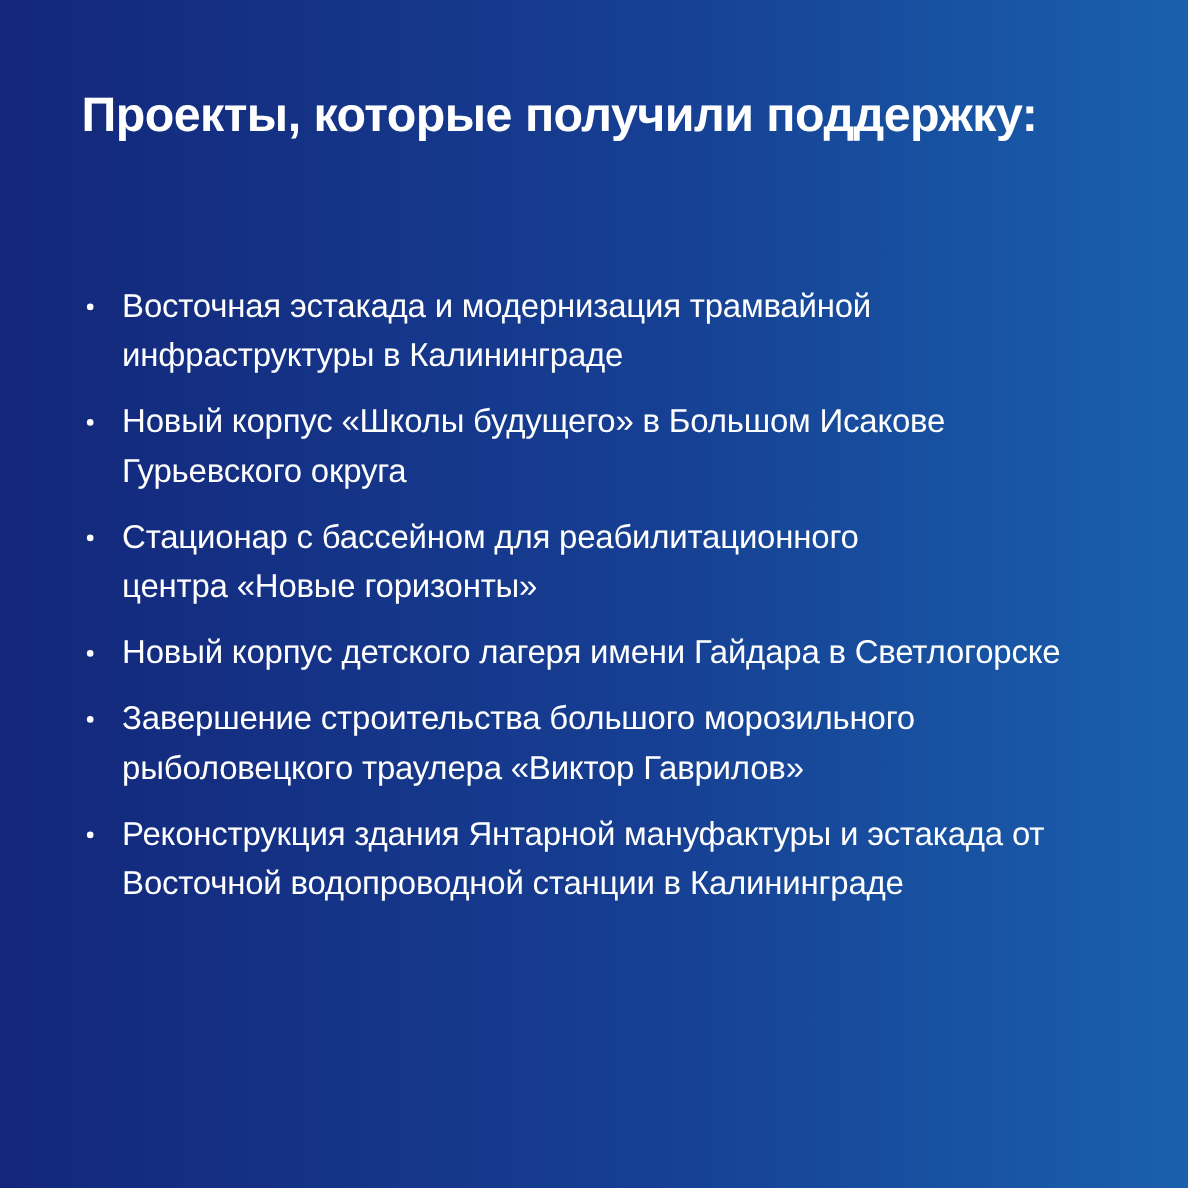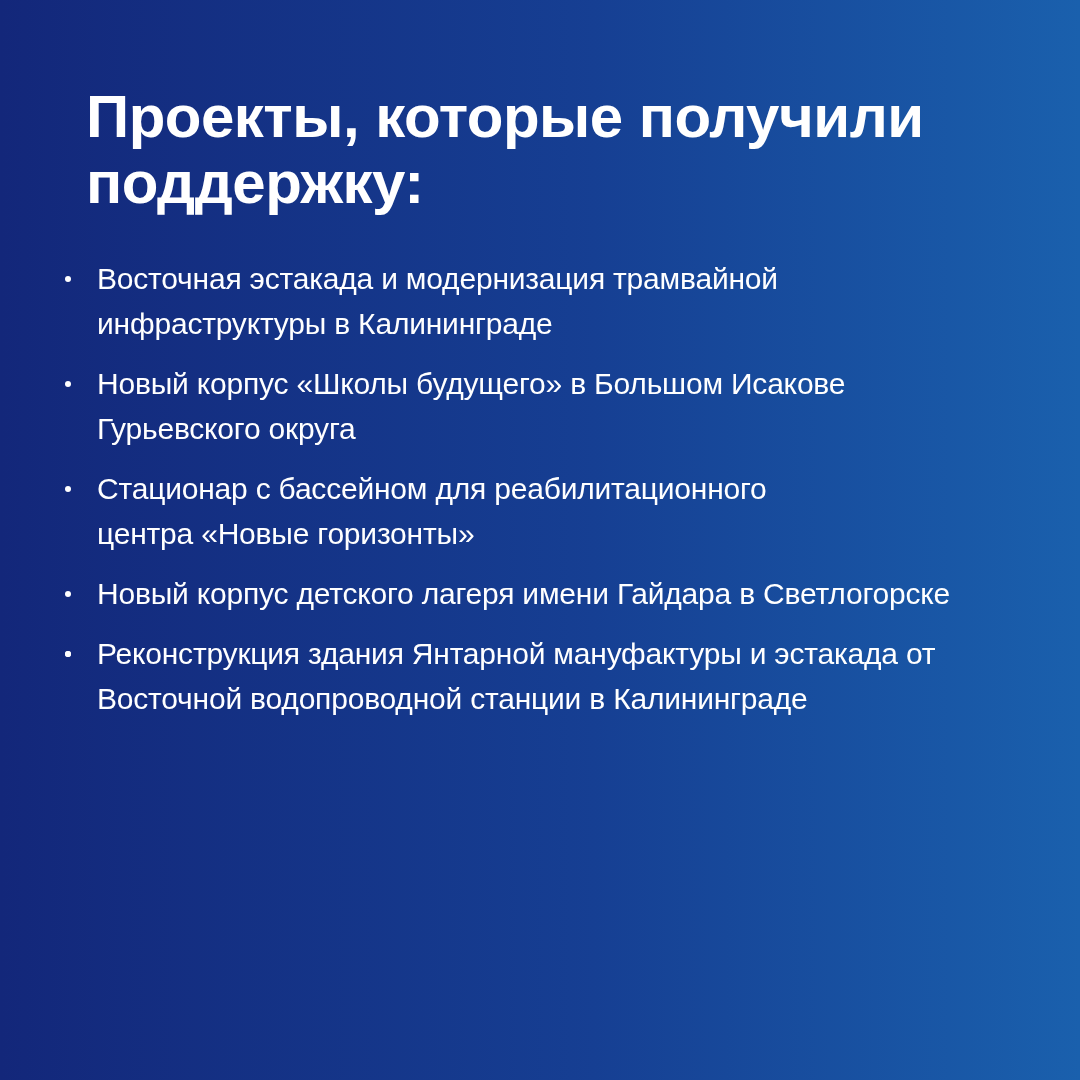--- a/index.html
+++ b/index.html
@@ -6,27 +6,27 @@
     body {
       width: 1080px; height: 1080px; overflow: hidden;
       background: linear-gradient(90deg, #13277a 0%, #163f93 55%, #1a60ad 100%);
       font-family: "Liberation Sans", sans-serif;
       color: #ffffff;
       position: relative;
     }
     .title {
       position: absolute; left: 70px; top: 68px;
       font-family: "Liberation Sans", sans-serif;
-      font-weight: 700; font-size: 60px; line-height: 66px;
+      font-weight: 700; font-size: 44px; line-height: 66px;
       letter-spacing: -0.5px;
-      margin: 16px;
+      margin: 4px;
       width: 900px;
     }
     .list {
-      position: absolute; left: 56px; top: 256px;
+      position: absolute; left: 70px; top: 256px;
       width: 900px; margin: 0; padding: 0; list-style: none;
     }
     .item {
       position: relative; padding-left: 41px;
       font-size: 30px; line-height: 45px;
       margin-bottom: 15px;
       letter-spacing: -0.2px;
     }
     .bullet {
       position: absolute; left: 9px; top: 20px;
@@ -50,18 +50,19 @@
   <li class="item" style="width:680px">
     <span class="bullet"></span>
     <span>Стационар с бассейном для реабилитационного центра «Новые горизонты»</span>
   </li>
   <li class="item" style="width:860px">
     <span class="bullet"></span>
     <span>Новый корпус детского лагеря имени Гайдара в Светлогорске</span>
   </li>
   <li class="item" style="width:760px">
     <span class="bullet"></span>
+    <span>Завершение строительства большого морозильного рыболовецкого траулера «Виктор Гаврилов»</span>
   </li>
   <li class="item" style="width:880px">
     <span class="bullet"></span>
     <span>Реконструкция здания Янтарной мануфактуры и эстакада от Восточной водопроводной станции в Калининграде</span>
   </li>
 </ul>
 
 </body></html>

